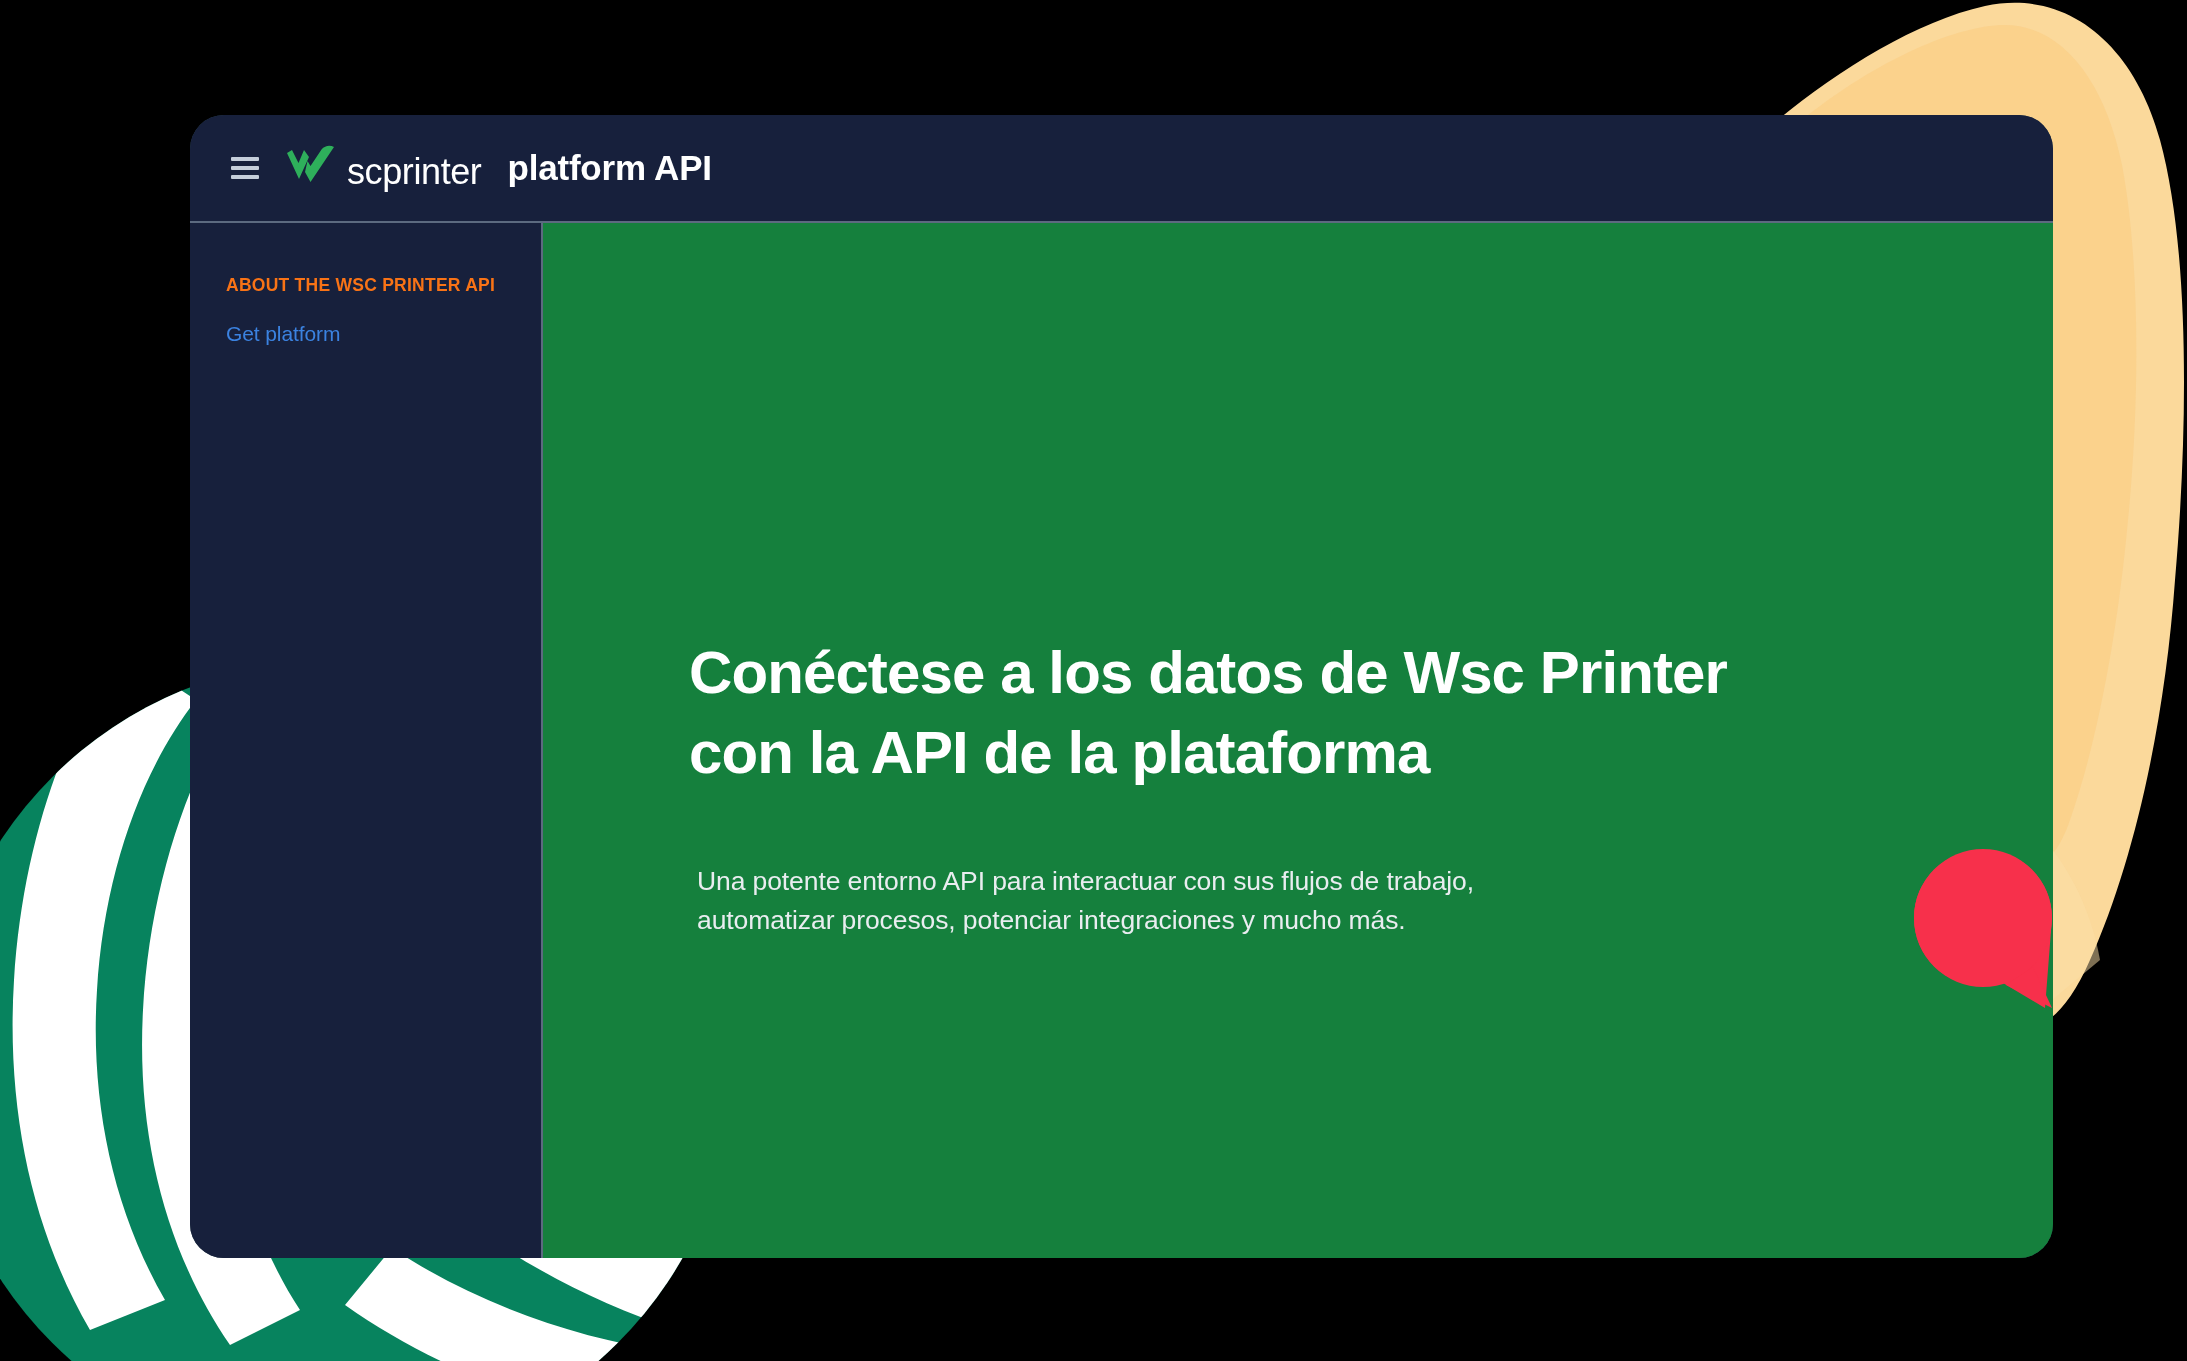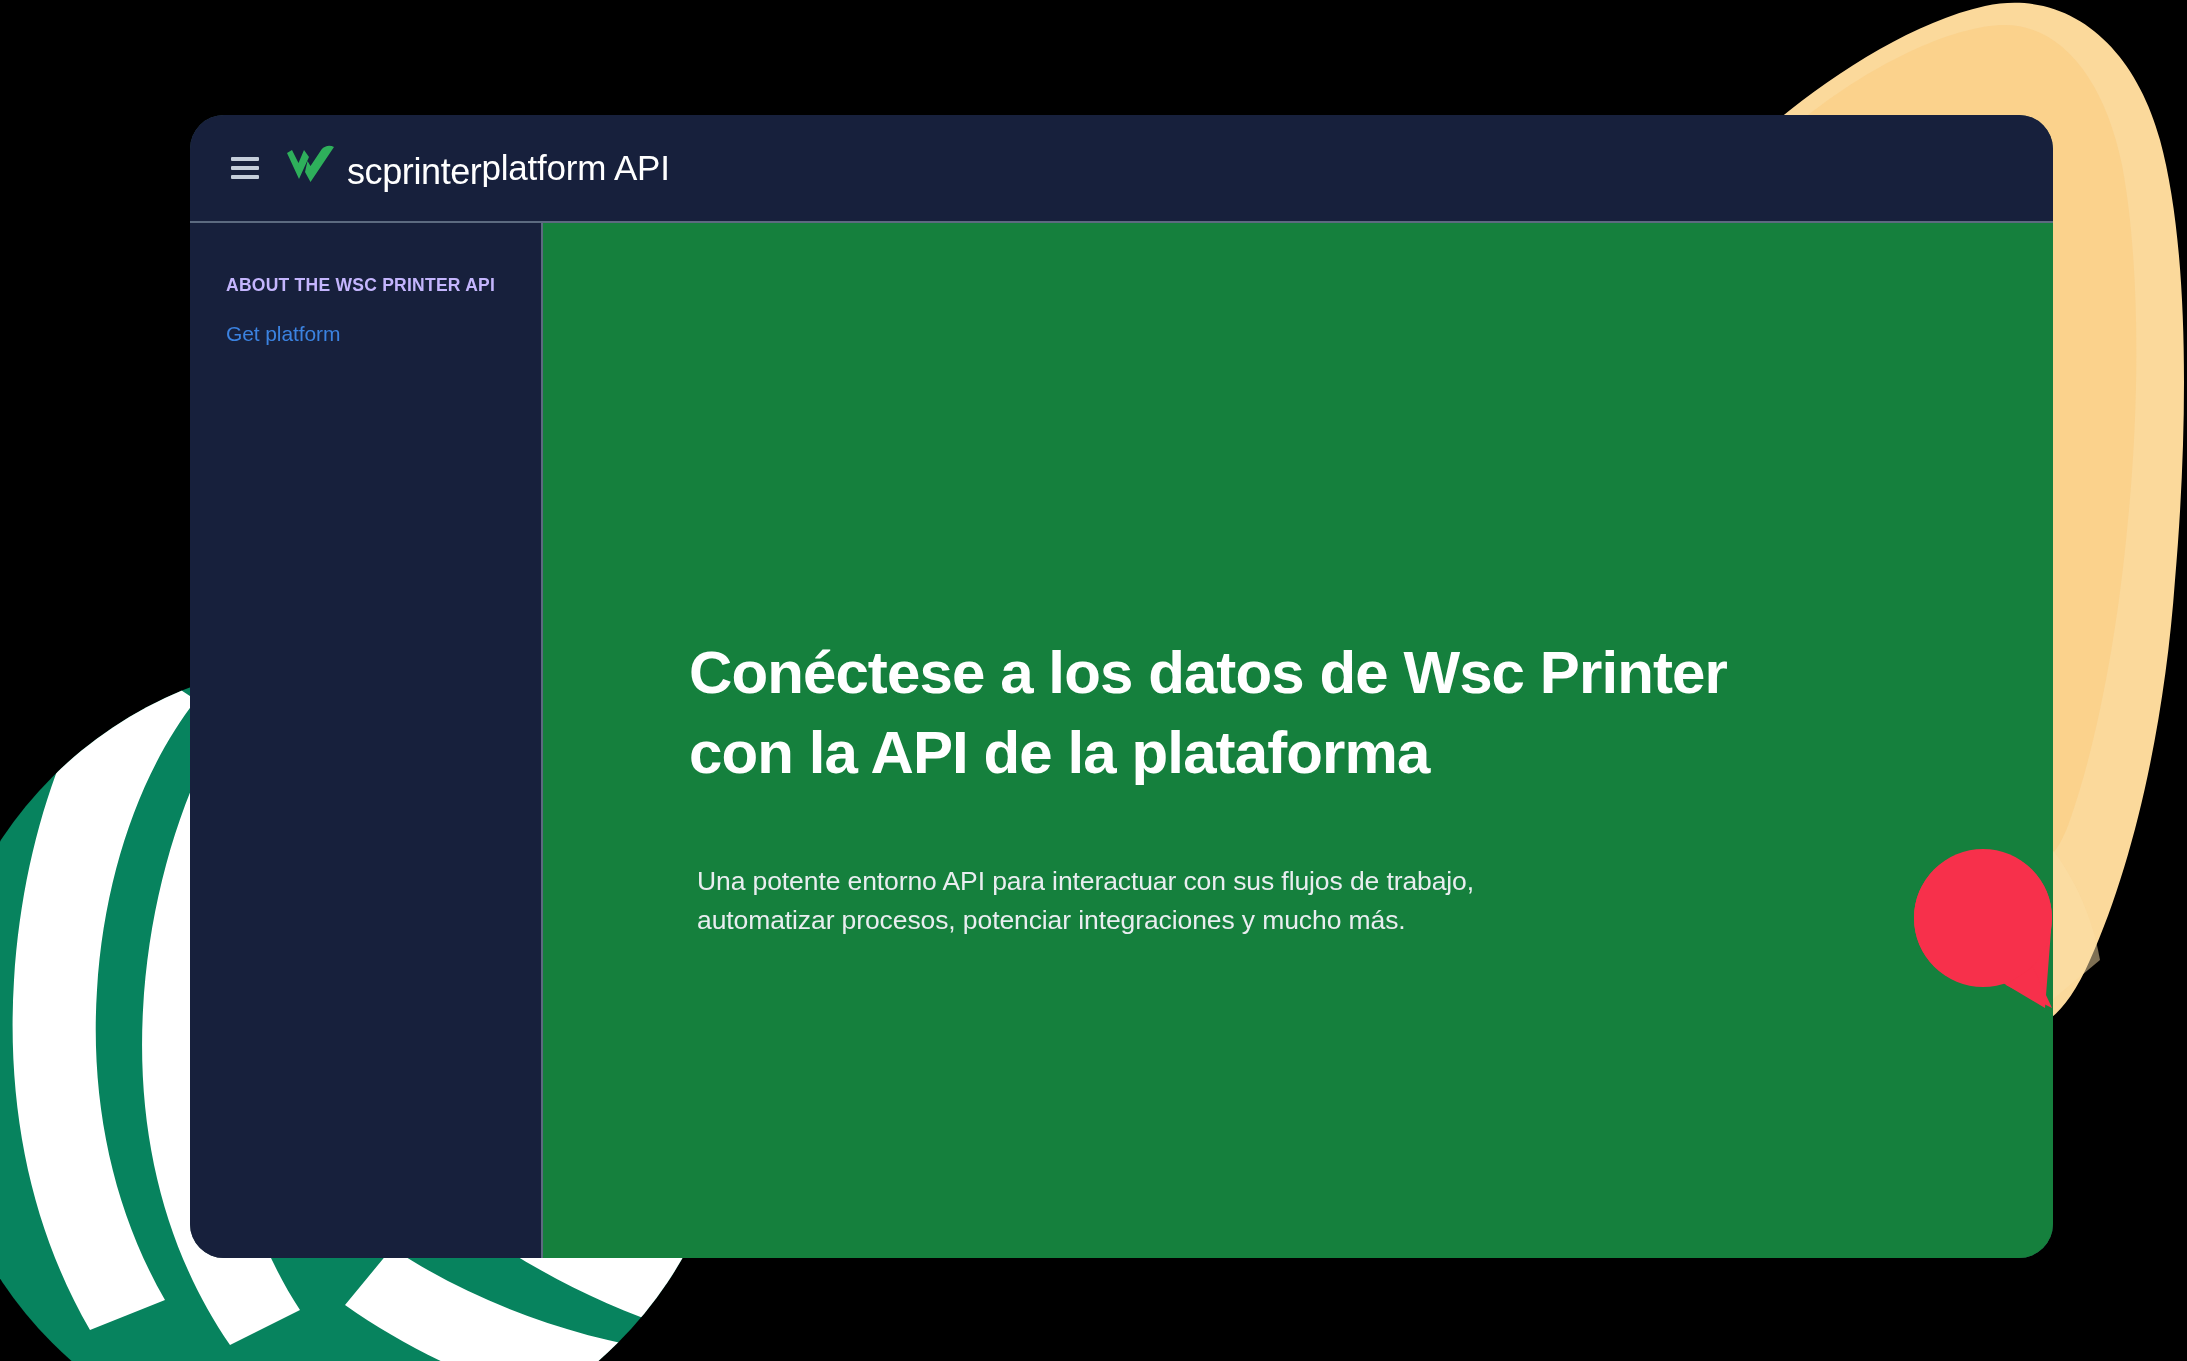--- a/index.html
+++ b/index.html
@@ -79,42 +79,43 @@
   #brand-word {
     font-size: 36px;
     color: #ffffff;
     letter-spacing: -0.4px;
     font-weight: 400;
   }
   #header-title {
     font-size: 35px;
     color: #ffffff;
     letter-spacing: -0.2px;
-    font-weight: 400;
+    margin-left: 26px;
+    font-weight: 700;
   }
 
   
   #app-body {
     flex: 1 1 auto;
     display: flex;
     min-height: 0;
   }
 
   
   #sidebar {
     width: 353px;
     flex: 0 0 353px;
     background: #17203c;
     border-right: 2px solid #5c6a80;
     padding: 52px 0 0 36px;
   }
   .nav-section-title {
     font-size: 17.5px;
     font-weight: 700;
-    color: #c4b5fd;
+    color: #f97316;
     letter-spacing: 0.25px;
     margin-bottom: 26px;
     white-space: nowrap;
   }
   .nav-link {
     display: block;
     font-size: 21px;
     color: #ffffff;
     margin-bottom: 30px;
     cursor: pointer;

